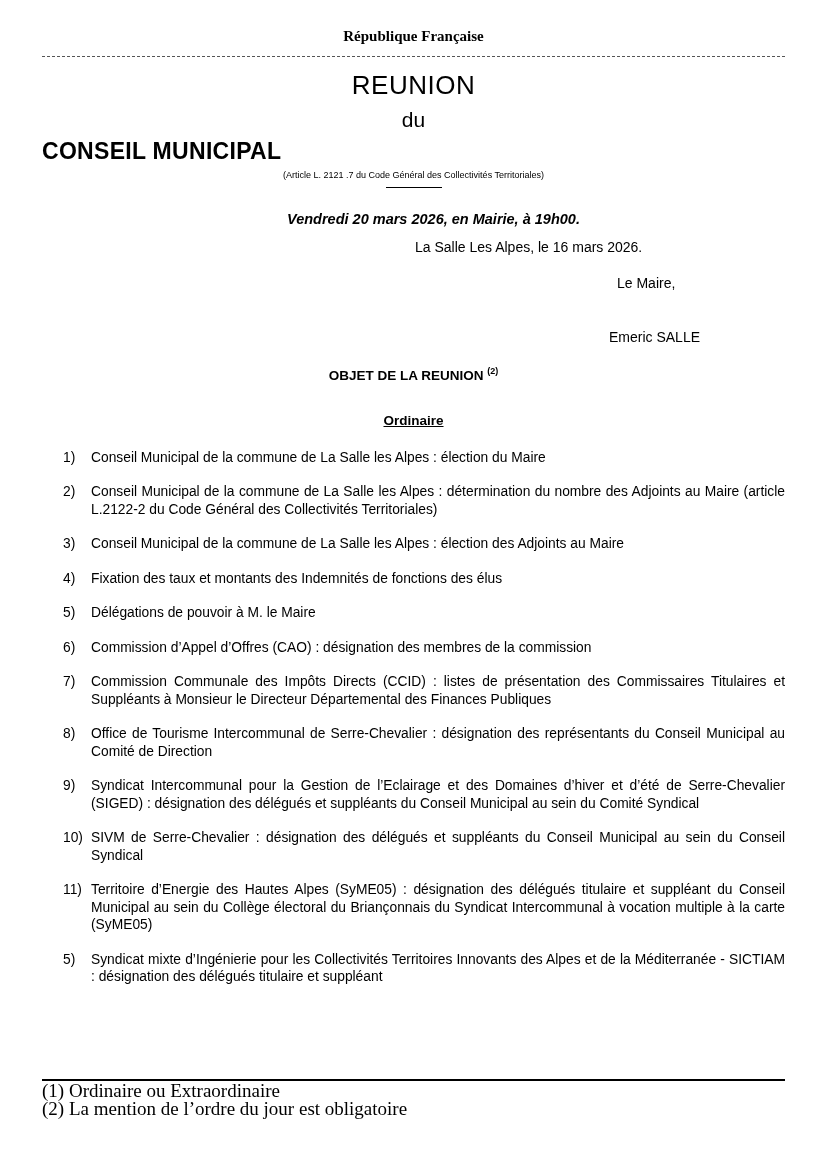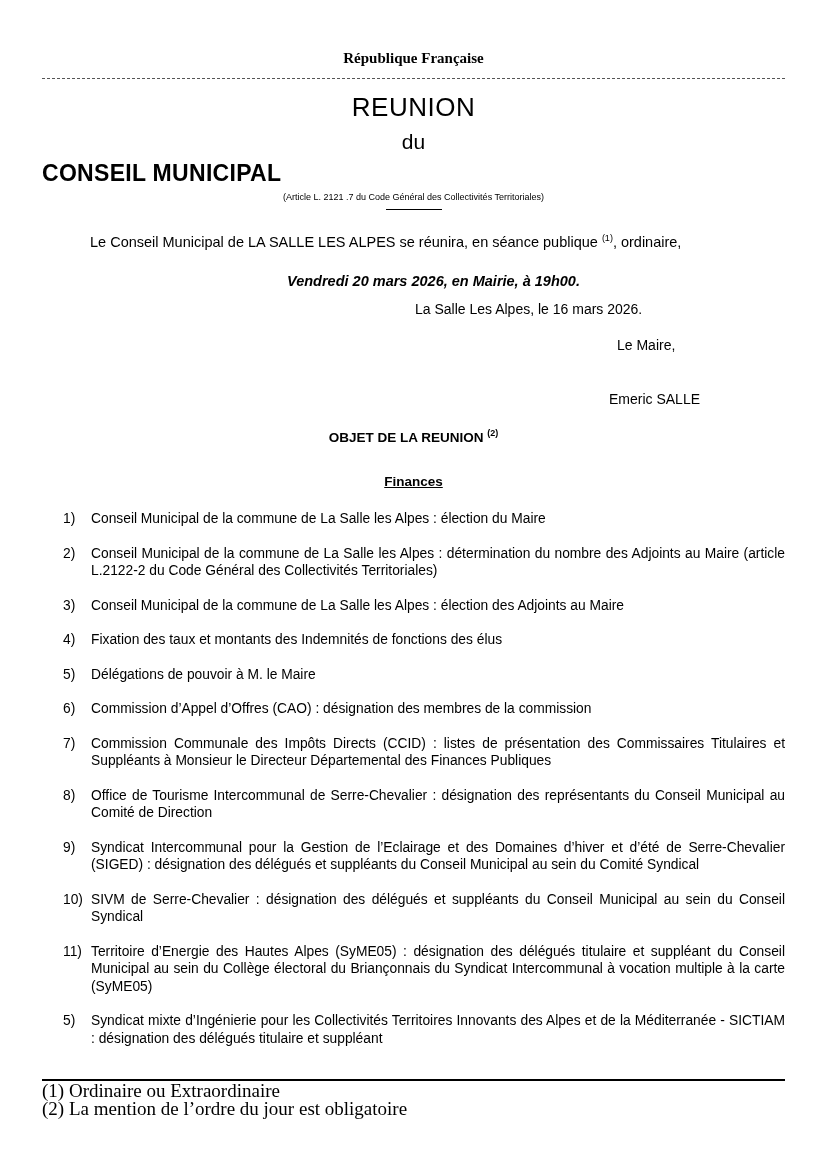--- a/index.html
+++ b/index.html
@@ -14,21 +14,21 @@
   }
   .page {
     position: relative;
     width: 827px;
     height: 1169px;
     padding: 0 42px;
   }
 
   
   .republic {
-    padding-top: 50px;
+    padding-top: 28px;
     text-align: center;
     font-family: "Liberation Serif", serif;
     font-weight: bold;
     font-size: 15px;
   }
   .dashed-divider {
     margin-top: 11px;
     border-top: 1px dashed #555;
     height: 0;
   }
@@ -158,33 +158,32 @@
 
   <div class="republic">République Française</div>
   <div class="dashed-divider"></div>
 
   <div class="title-line1">REUNION</div>
   <div class="title-line2">du</div>
   <div class="title-line3">CONSEIL MUNICIPAL</div>
   <div class="article-ref">(Article L. 2121 .7 du Code Général des Collectivités Territoriales)</div>
   <div class="title-separator"></div>
 
-  <div class="intro"><span>Le Conseil Municipal de LA SALLE LES ALPES se réunira, en séance publique </span><sup>(1)</sup><span>, ordinaire,</span></div>
 
   <div class="datetime-line">Vendredi 20 mars 2026, en Mairie, à 19h00.</div>
 
   <div class="dateline">La Salle Les Alpes, le 16 mars 2026.</div>
 
   <div class="signature-role">Le Maire,</div>
 
   <div class="signature-name">Emeric SALLE</div>
 
   <div class="objet"><span>OBJET DE LA REUNION</span> <sup>(2)</sup></div>
 
-  <div class="section-title">Finances</div>
+  <div class="section-title">Ordinaire</div>
 
   <div class="agenda">
     <div class="agenda-item">
       <div class="agenda-num">1)</div>
       <div class="agenda-text">Conseil Municipal de la commune de La Salle les Alpes : élection du Maire</div>
     </div>
     <div class="agenda-item">
       <div class="agenda-num">2)</div>
       <div class="agenda-text">Conseil Municipal de la commune de La Salle les Alpes : détermination du nombre des Adjoints au Maire (article L.2122-2 du Code Général des Collectivités Territoriales)</div>
     </div>

